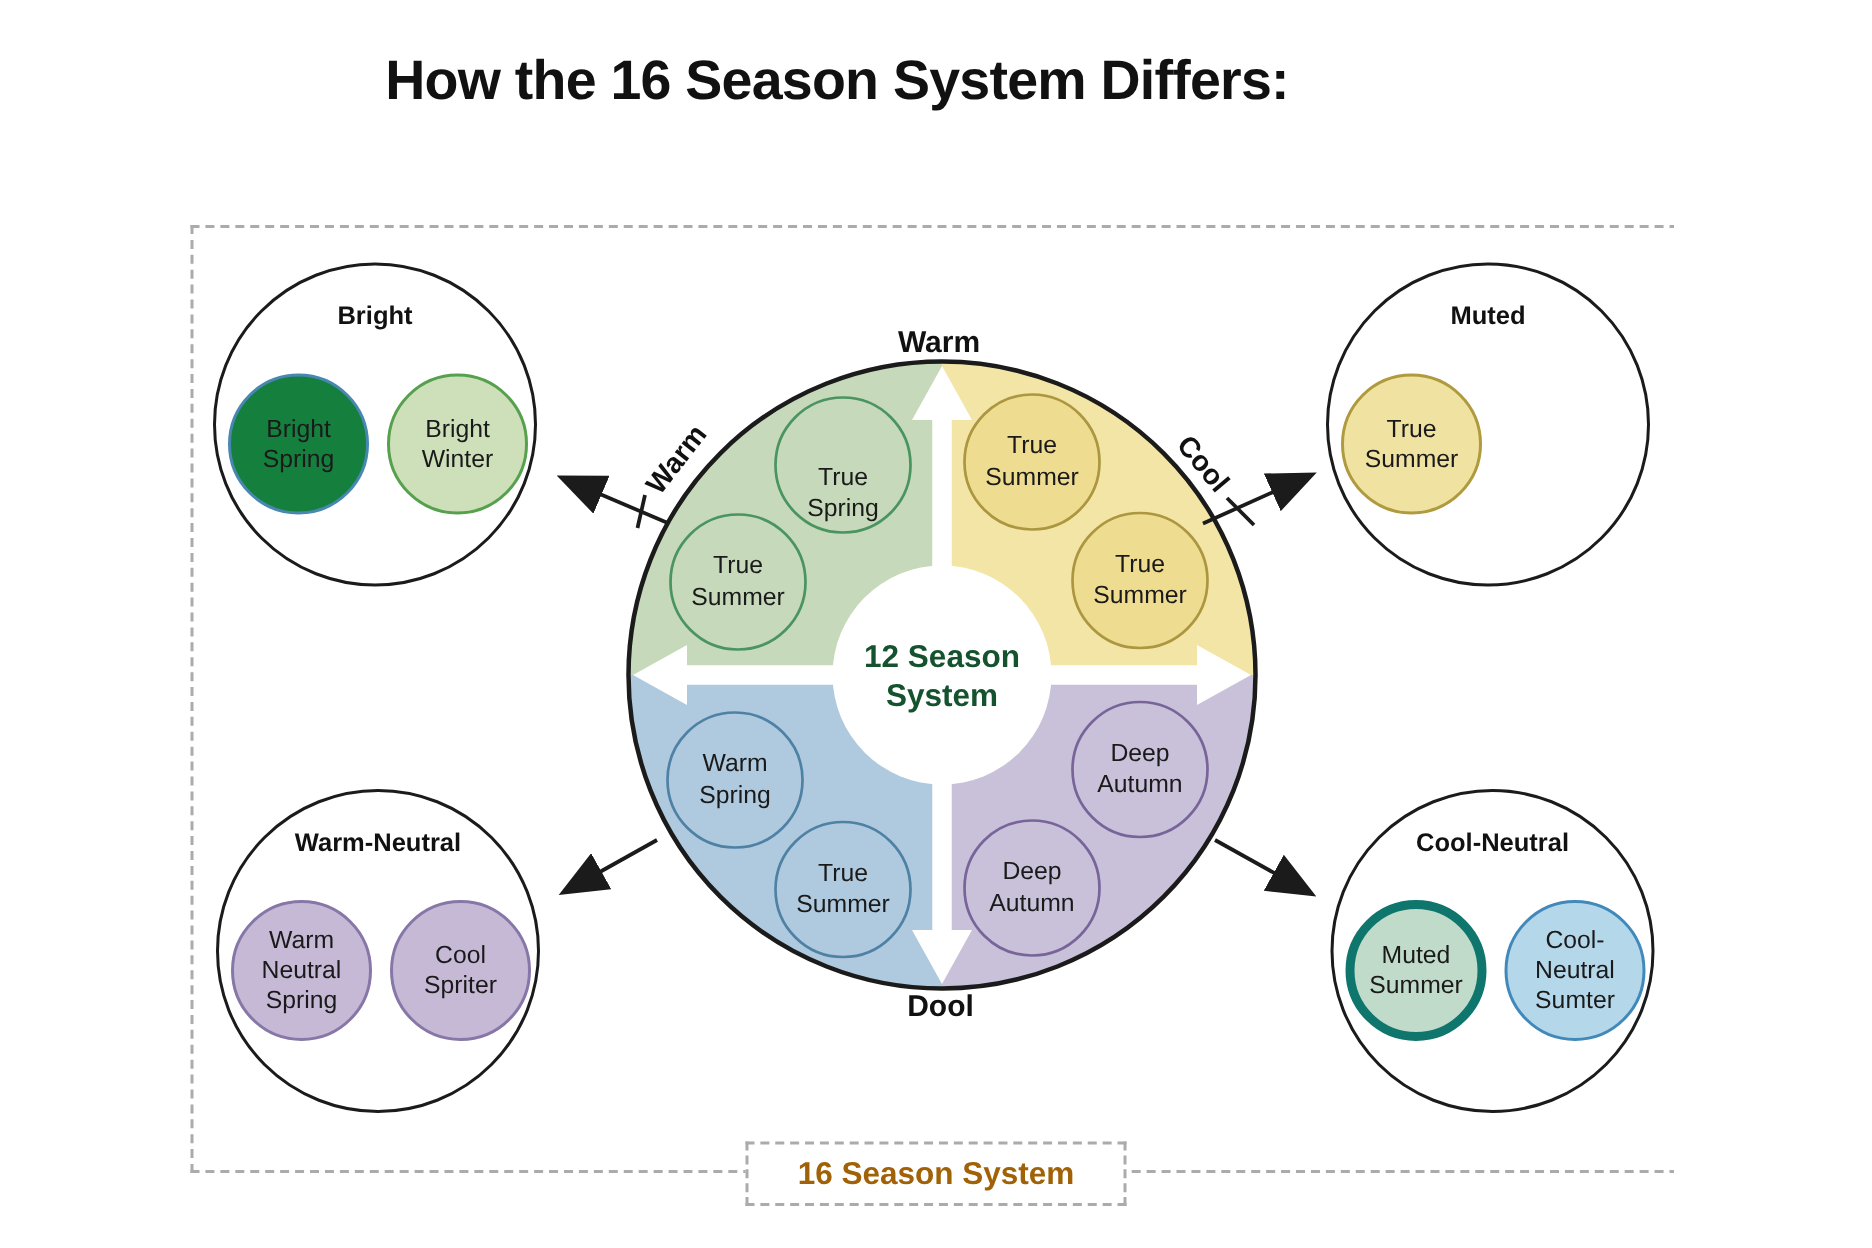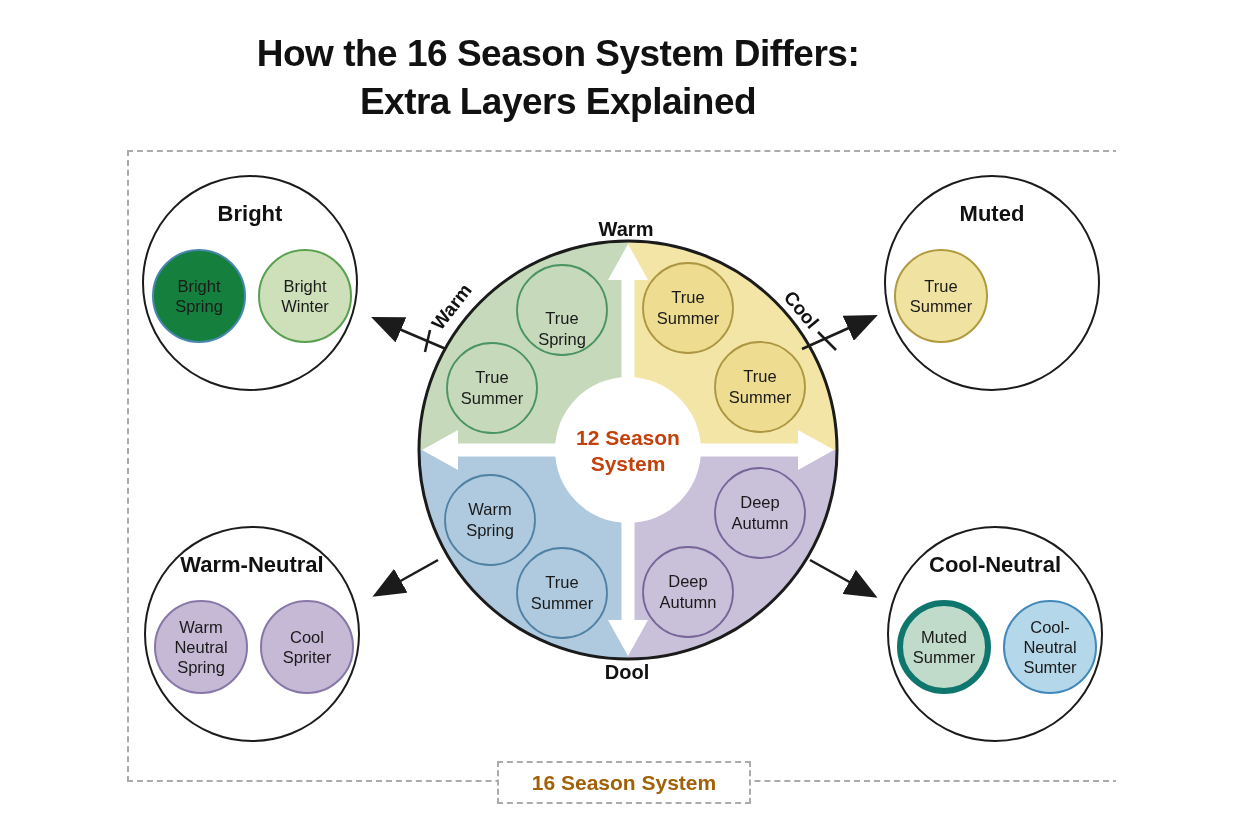--- a/index.html
+++ b/index.html
@@ -16,21 +16,21 @@
   .frame{
     position:absolute;left:127px;top:150px;width:992px;height:632px;
     border:2px dashed #ababab;box-sizing:border-box;
   }
   
   .satellite{
     position:absolute;width:216px;height:216px;border:2.5px solid #1b1b1b;border-radius:50%;
     background:#ffffff;box-sizing:border-box;
   }
   .sat-title{
-    display:block;margin-top:24px;text-align:center;font-weight:bold;font-size:22px;color:#111;
+    display:block;margin-top:24px;text-align:center;font-weight:bold;font-size:17px;color:#111;
   }
   .sub-circle{
     position:absolute;width:94px;height:94px;border-radius:50%;box-sizing:border-box;
     display:flex;align-items:center;justify-content:center;text-align:center;
     font-size:16.5px;line-height:1.22;padding:4px;
   }
   .sub1{left:8px;top:72px;}
   .sub2{left:114px;top:72px;}
   .c-bright-spring{background:#15803d;border:2px solid #4787b0;}
   .c-bright-winter{background:#cde0ba;border:2px solid #57a04e;}
@@ -39,21 +39,21 @@
   .c-muted-summer{background:#c0dbc9;border:6px solid #0f766e;}
   .c-coolneutral-blue{background:#b5d7ea;border:2px solid #4089ba;}
   
   .wheel-svg{position:absolute;left:408px;top:230px;width:440px;height:440px;}
   .wheel-label{
     position:absolute;width:72px;text-align:center;font-size:16.5px;line-height:1.26;
     transform:translate(-50%,-50%);color:#1a1a1a;
   }
   .center-label{
     position:absolute;width:132px;text-align:center;font-weight:bold;font-size:21px;line-height:1.22;
-    transform:translate(-50%,-50%);color:#c2410c;
+    transform:translate(-50%,-50%);color:#14532d;
   }
   .axis-label{
     position:absolute;font-weight:bold;font-size:20px;transform:translate(-50%,-50%);
     white-space:nowrap;color:#111;
   }
   .axis-rot-left{transform:translate(-50%,-50%) rotate(-52deg);}
   .axis-rot-right{transform:translate(-50%,-50%) rotate(50deg);}
   
   .connector-svg{position:absolute;left:0;top:0;width:1248px;height:832px;pointer-events:none;}
   
@@ -64,21 +64,20 @@
     font-weight:bold;font-size:21px;color:#a16207;
   }
 </style>
 </head>
 <body>
 
 <div class="canvas">
 
   <div class="title">
     <div>How the 16 Season System Differs:</div>
-    <div>Extra Layers Explained</div>
   </div>
 
   <div class="frame"></div>
 
   <svg class="wheel-svg" viewBox="0 0 440 440">
 
     <path d="M220,220 L220,11 A209,209 0 0 0 11,220 Z" fill="#c6d9ba"></path>
     <path d="M220,220 L429,220 A209,209 0 0 0 220,11 Z" fill="#f2e5a6"></path>
     <path d="M220,220 L11,220 A209,209 0 0 0 220,429 Z" fill="#afcadf"></path>
     <path d="M220,220 L220,429 A209,209 0 0 0 429,220 Z" fill="#c9c0da"></path>

